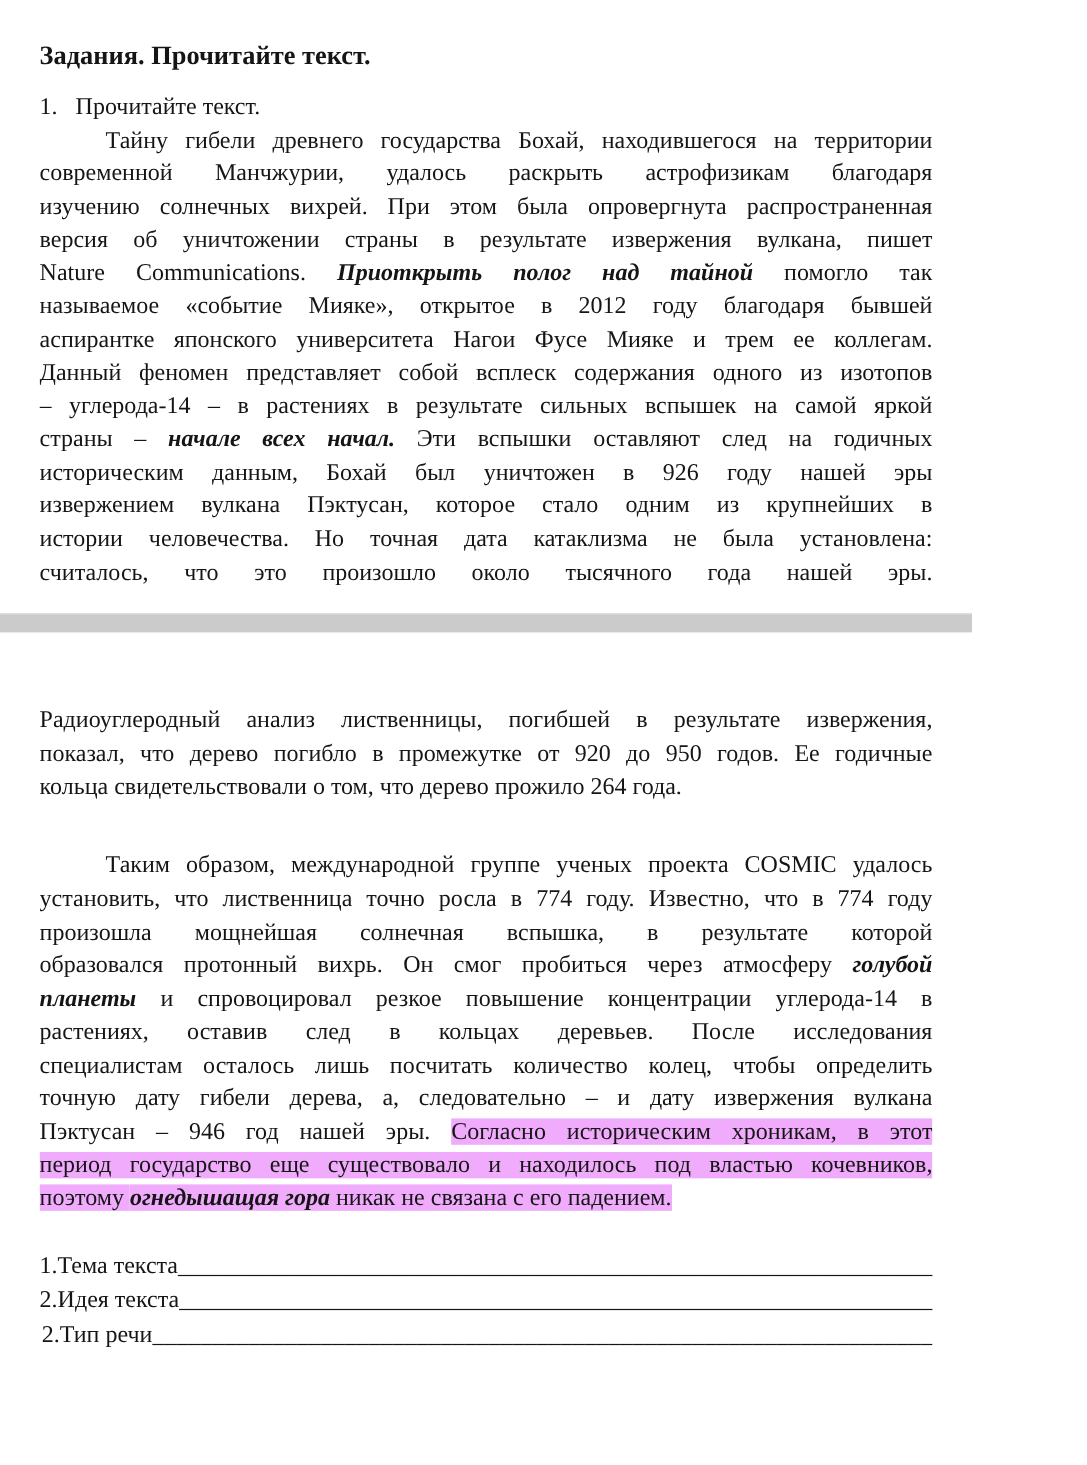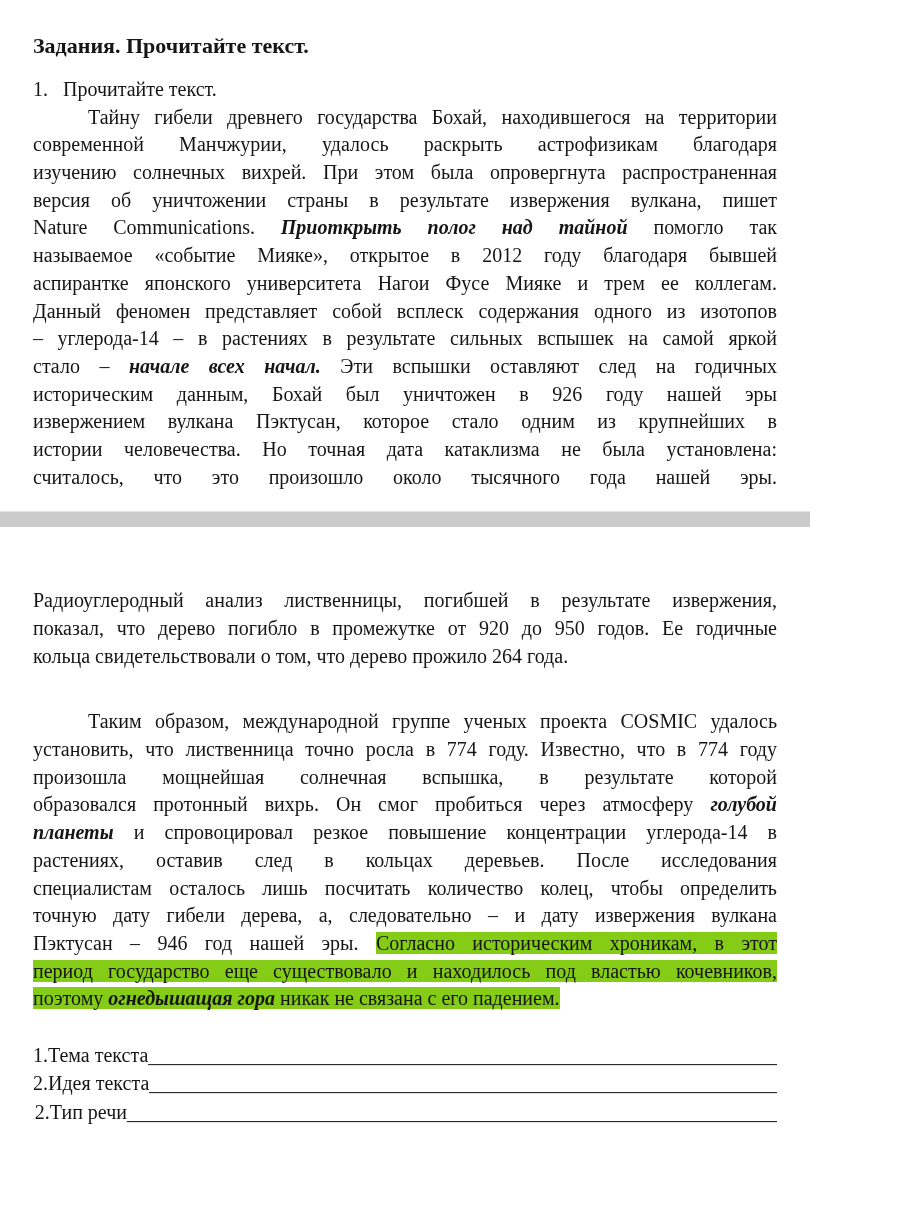--- a/index.html
+++ b/index.html
@@ -29,21 +29,21 @@
   .ln {
     line-height: 27.7px;
     height: 27.7px;
     overflow: hidden;
     text-align: justify;
     text-align-last: justify;
   }
   .ln.noj { text-align-last: left; }
   .ln.indent { text-indent: 55px; }
   .bi { font-weight: bold; font-style: italic; }
-  .hl { background: #84cc16; }
+  .hl { background: #f0abfc; }
   .band {
     height: 15px;
     background: #cbcbcb;
     border-top: 1px solid #e2e2e2;
     margin: 20px -33px 0 -33px;
   }
   #para2 { margin-top: 60px; }
   #para3 { margin-top: 38px; }
   .blanks { margin-top: 28px; font-size: 20px; }
   .blank-row {
@@ -65,21 +65,21 @@
   <div class="para" id="para1">
       <div class="ln indent"><span class="">Тайну гибели древнего государства Бохай, находившегося на территории</span></div>
       <div class="ln"><span class="">современной Манчжурии, удалось раскрыть астрофизикам благодаря</span></div>
       <div class="ln"><span class="">изучению солнечных вихрей. При этом была опровергнута распространенная</span></div>
       <div class="ln"><span class="">версия об уничтожении страны в результате извержения вулкана, пишет</span></div>
       <div class="ln"><span class="">Nature Communications. </span><span class="bi ">Приоткрыть полог над тайной</span><span class=""> помогло так</span></div>
       <div class="ln"><span class="">называемое «событие Мияке», открытое в 2012 году благодаря бывшей</span></div>
       <div class="ln"><span class="">аспирантке японского университета Нагои Фусе Мияке и трем ее коллегам.</span></div>
       <div class="ln"><span class="">Данный феномен представляет собой всплеск содержания одного из изотопов</span></div>
       <div class="ln"><span class="">– углерода-14 – в растениях в результате сильных вспышек на самой яркой</span></div>
-      <div class="ln"><span class="">стало – </span><span class="bi ">начале всех начал.</span><span class=""> Эти вспышки оставляют след на годичных</span></div>
+      <div class="ln"><span class="">страны – </span><span class="bi ">начале всех начал.</span><span class=""> Эти вспышки оставляют след на годичных</span></div>
       <div class="ln"><span class="">историческим данным, Бохай был уничтожен в 926 году нашей эры</span></div>
       <div class="ln"><span class="">извержением вулкана Пэктусан, которое стало одним из крупнейших в</span></div>
       <div class="ln"><span class="">истории человечества. Но точная дата катаклизма не была установлена:</span></div>
       <div class="ln"><span class="">считалось, что это произошло около тысячного года нашей эры.</span></div>
     </div>
 
   <div class="band"></div>
 
   <div class="para" id="para2">
       <div class="ln"><span class="">Радиоуглеродный анализ лиственницы, погибшей в результате извержения,</span></div>

